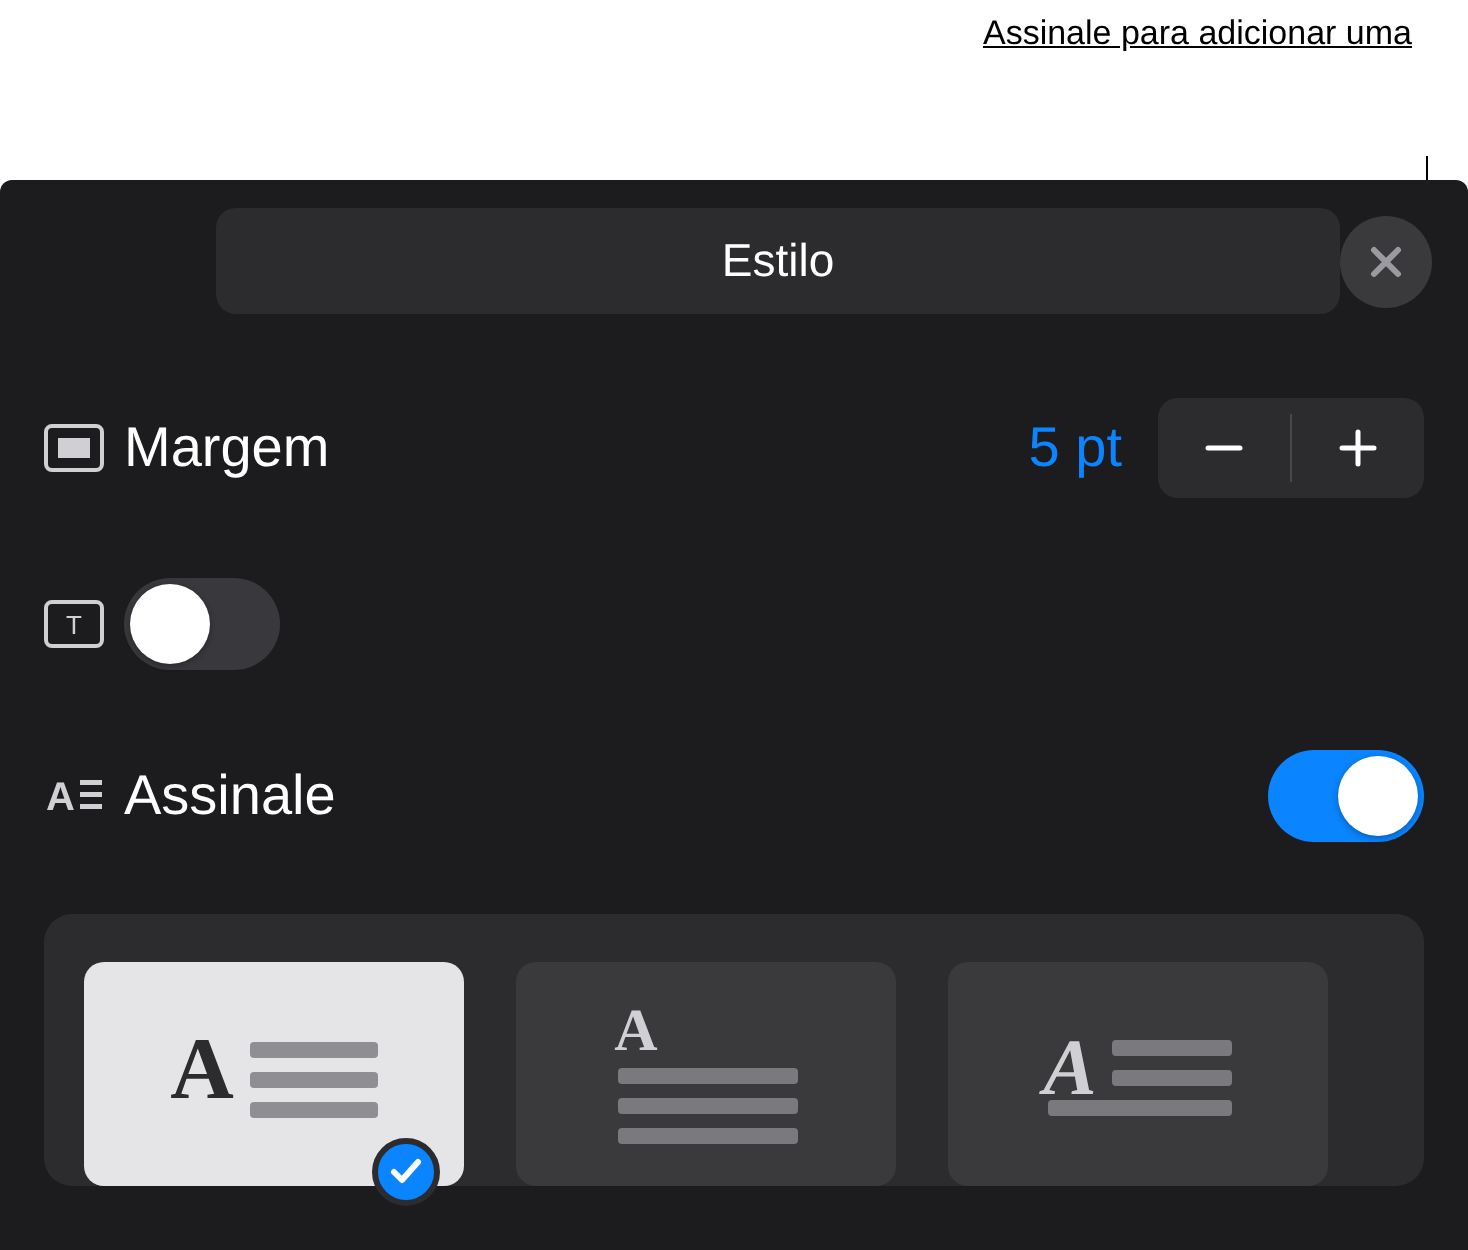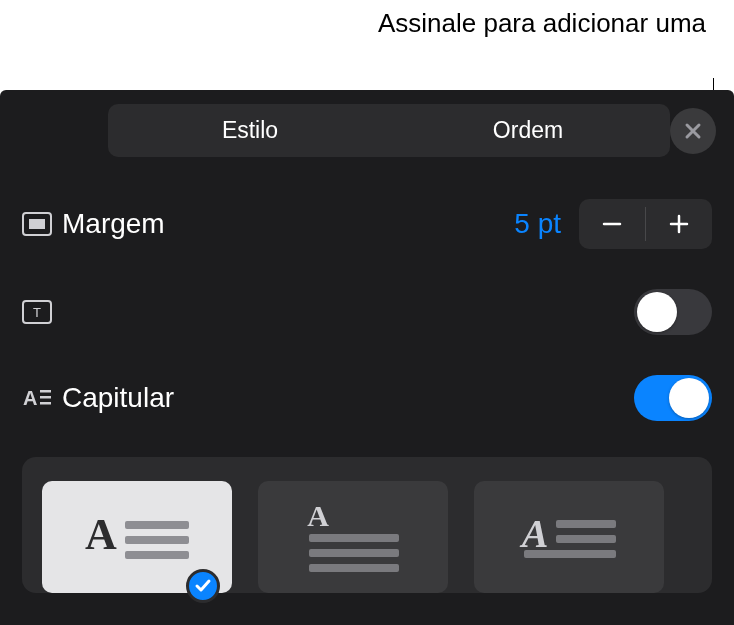--- a/index.html
+++ b/index.html
@@ -12,23 +12,24 @@
       width: 734px;
       height: 625px;
       background: #fff;
       position: relative;
     }
     .callout {
       position: absolute;
       top: 6px;
       right: 28px;
       text-align: right;
-      font-size: 26px;
+      font-size: 17px;
       line-height: 1.35;
       color: #000;
+      text-decoration: underline;
     }
     .callout-line {
       position: absolute;
       top: 78px;
       right: 20px;
       width: 1px;
       height: 328px;
       background: #000;
     }
     .callout-line::after {
@@ -91,21 +92,20 @@
       width: 20px;
       height: 20px;
     }
     .rows {
       padding: 12px 22px 16px 22px;
     }
     .row {
       display: flex;
       align-items: center;
       padding: 20px 0;
-      justify-content: space-between;
     }
     .row .row-icon {
       width: 40px;
       display: flex;
       align-items: center;
       justify-content: flex-start;
     }
     .row .row-label {
       flex: 1;
       color: #fff;
@@ -235,21 +235,20 @@
 
 <div class="callout">
   <div>Assinale para adicionar uma</div>
 </div>
 <div class="callout-line"></div>
 
 <div class="panel">
   <div class="tabs-wrap">
     <div class="tabs">
       <div class="tab">Estilo</div>
-      <div class="tab">Ordem</div>
     </div>
     <div class="close-btn">
       <svg viewBox="0 0 20 20">
         <path d="M4 4 L16 16 M16 4 L4 16" stroke="#9a9aa0" stroke-width="3" stroke-linecap="round" fill="none"></path>
       </svg>
     </div>
   </div>
 
   <div class="rows">
 
@@ -291,21 +290,21 @@
 
     <div class="row">
       <div class="row-icon">
         <svg width="30" height="24" viewBox="0 0 30 24">
           <text x="1" y="19" font-size="20" fill="#d0d0d4" font-family="Georgia" font-weight="600">A</text>
           <rect x="18" y="4" width="11" height="2.5" fill="#d0d0d4"></rect>
           <rect x="18" y="10" width="11" height="2.5" fill="#d0d0d4"></rect>
           <rect x="18" y="16" width="11" height="2.5" fill="#d0d0d4"></rect>
         </svg>
       </div>
-      <div class="row-label">Capitular</div>
+      <div class="row-label">Assinale</div>
       <div class="toggle on">
         <div class="knob"></div>
       </div>
     </div>
   </div>
 
   <div class="styles-panel">
     <div class="style-option selected">
       <div class="style-preview selected">
         <div class="big-a">A</div>

